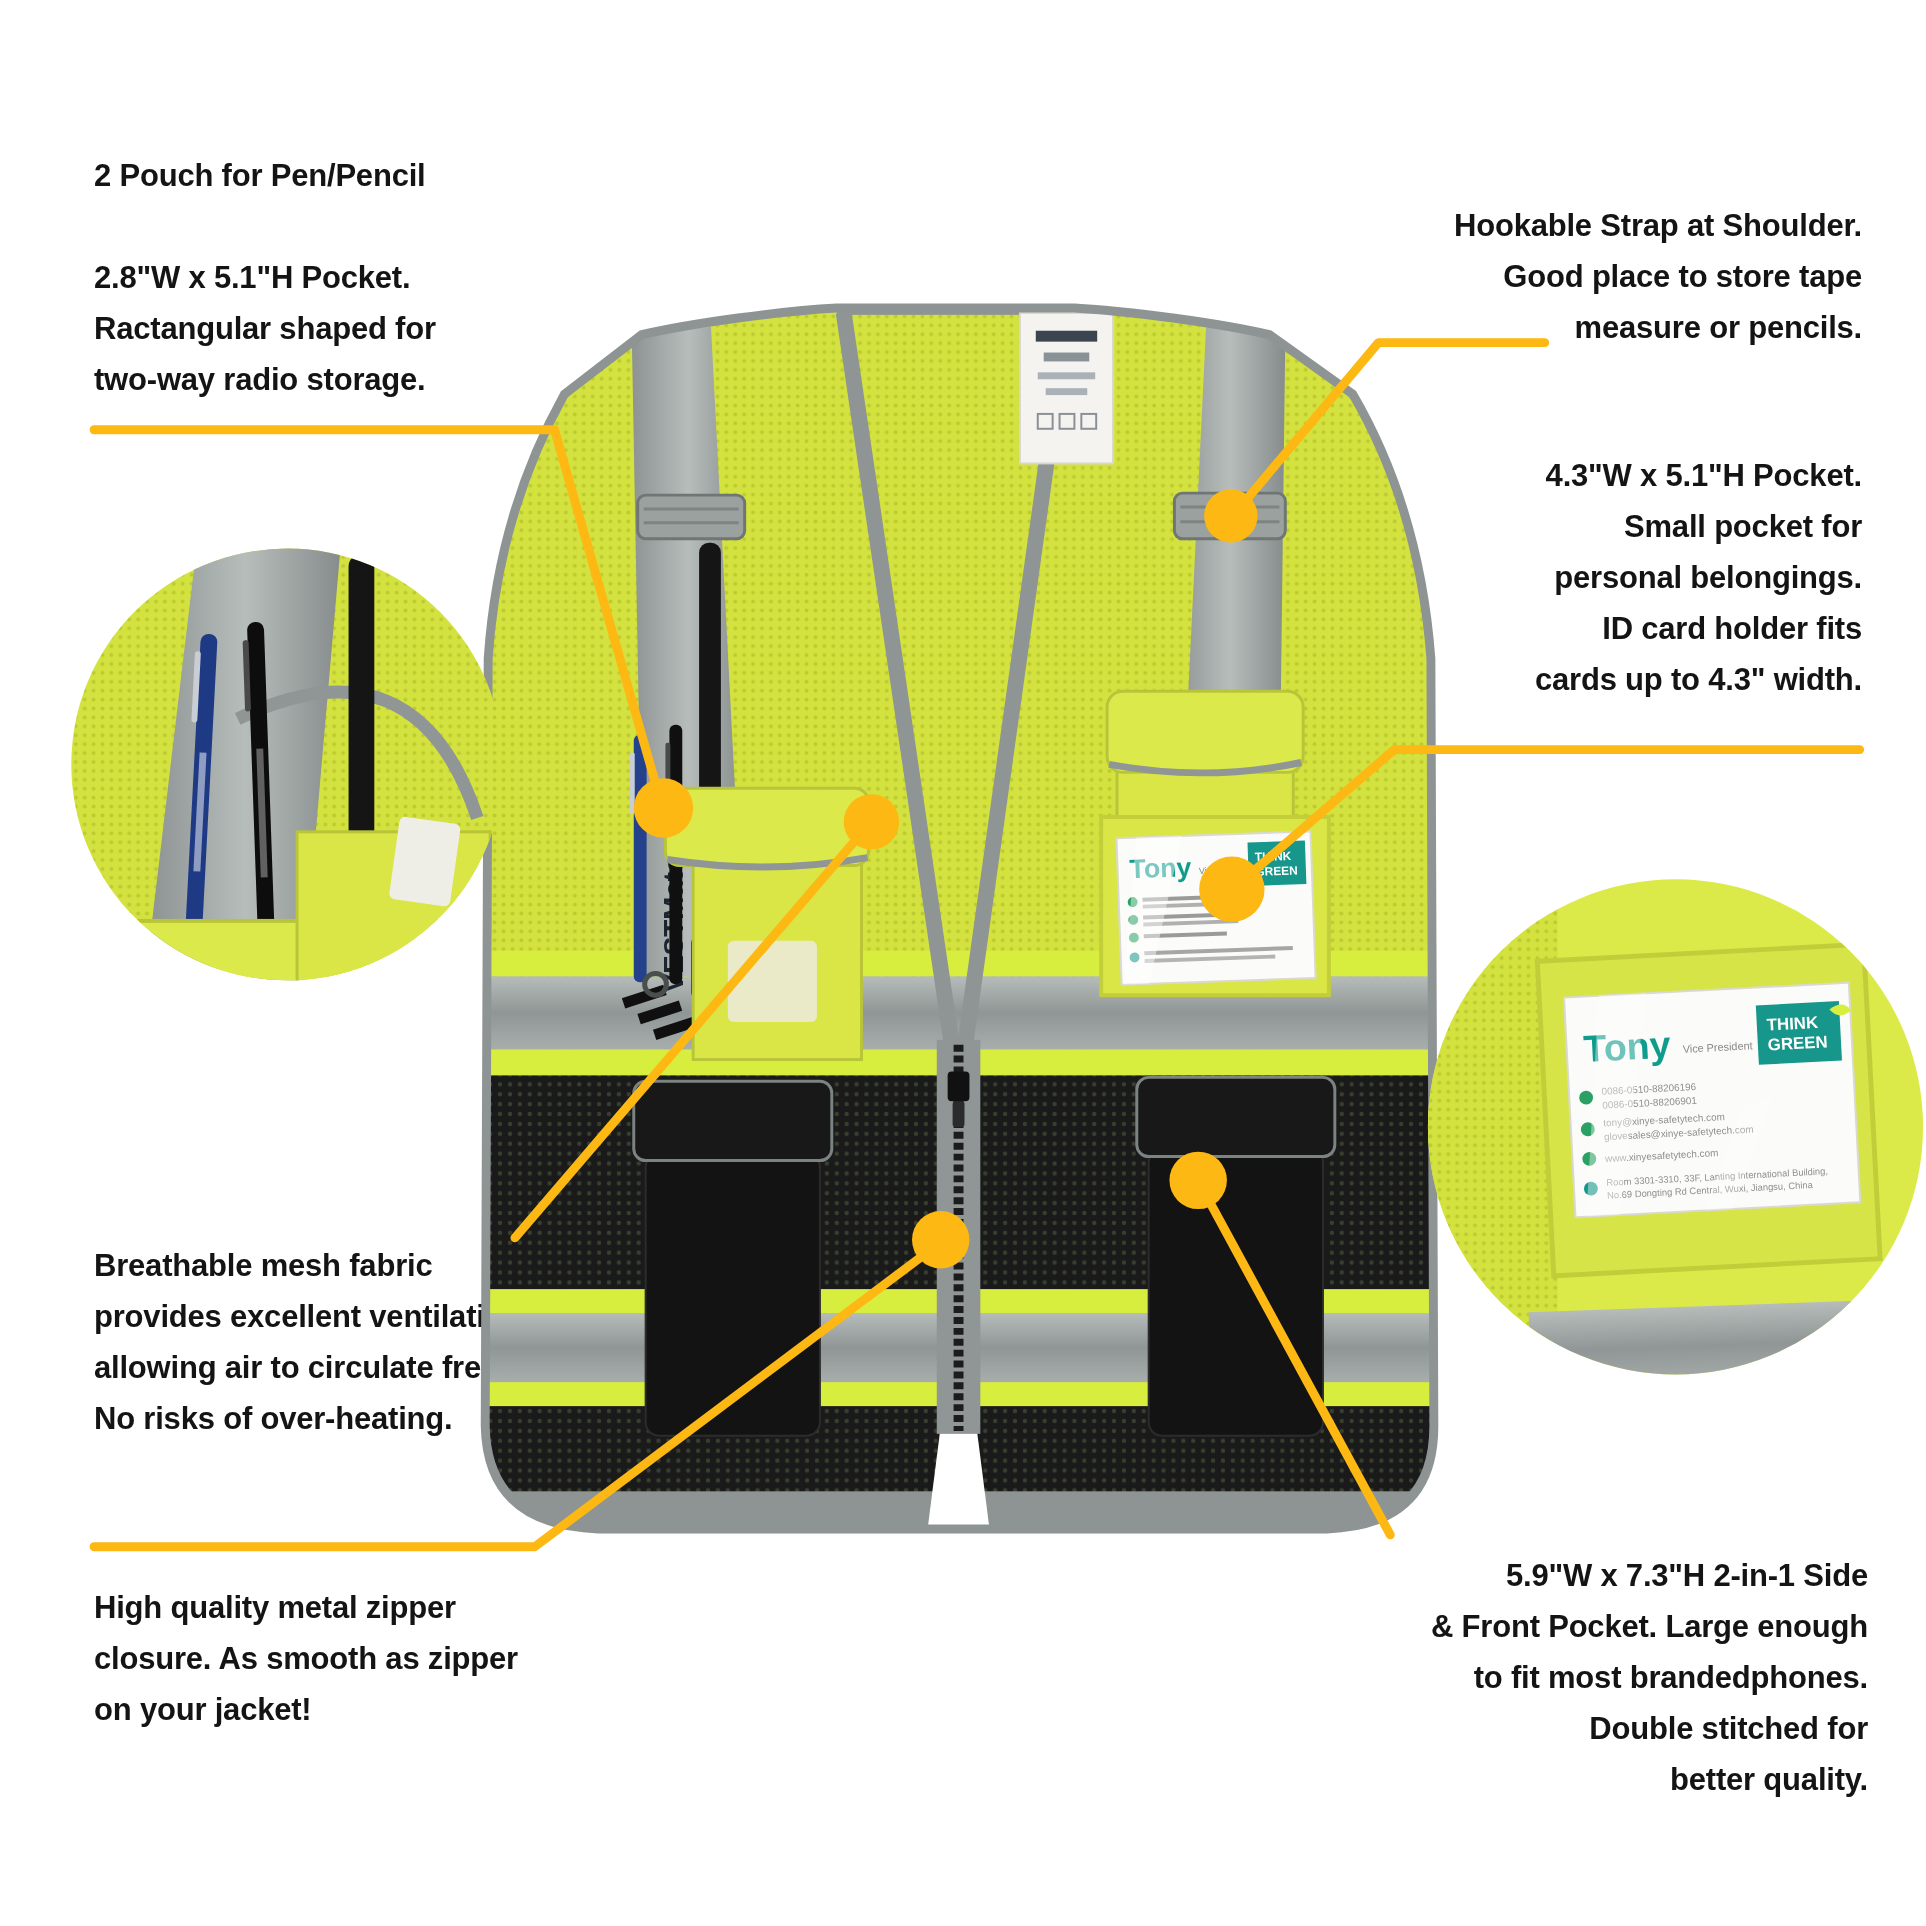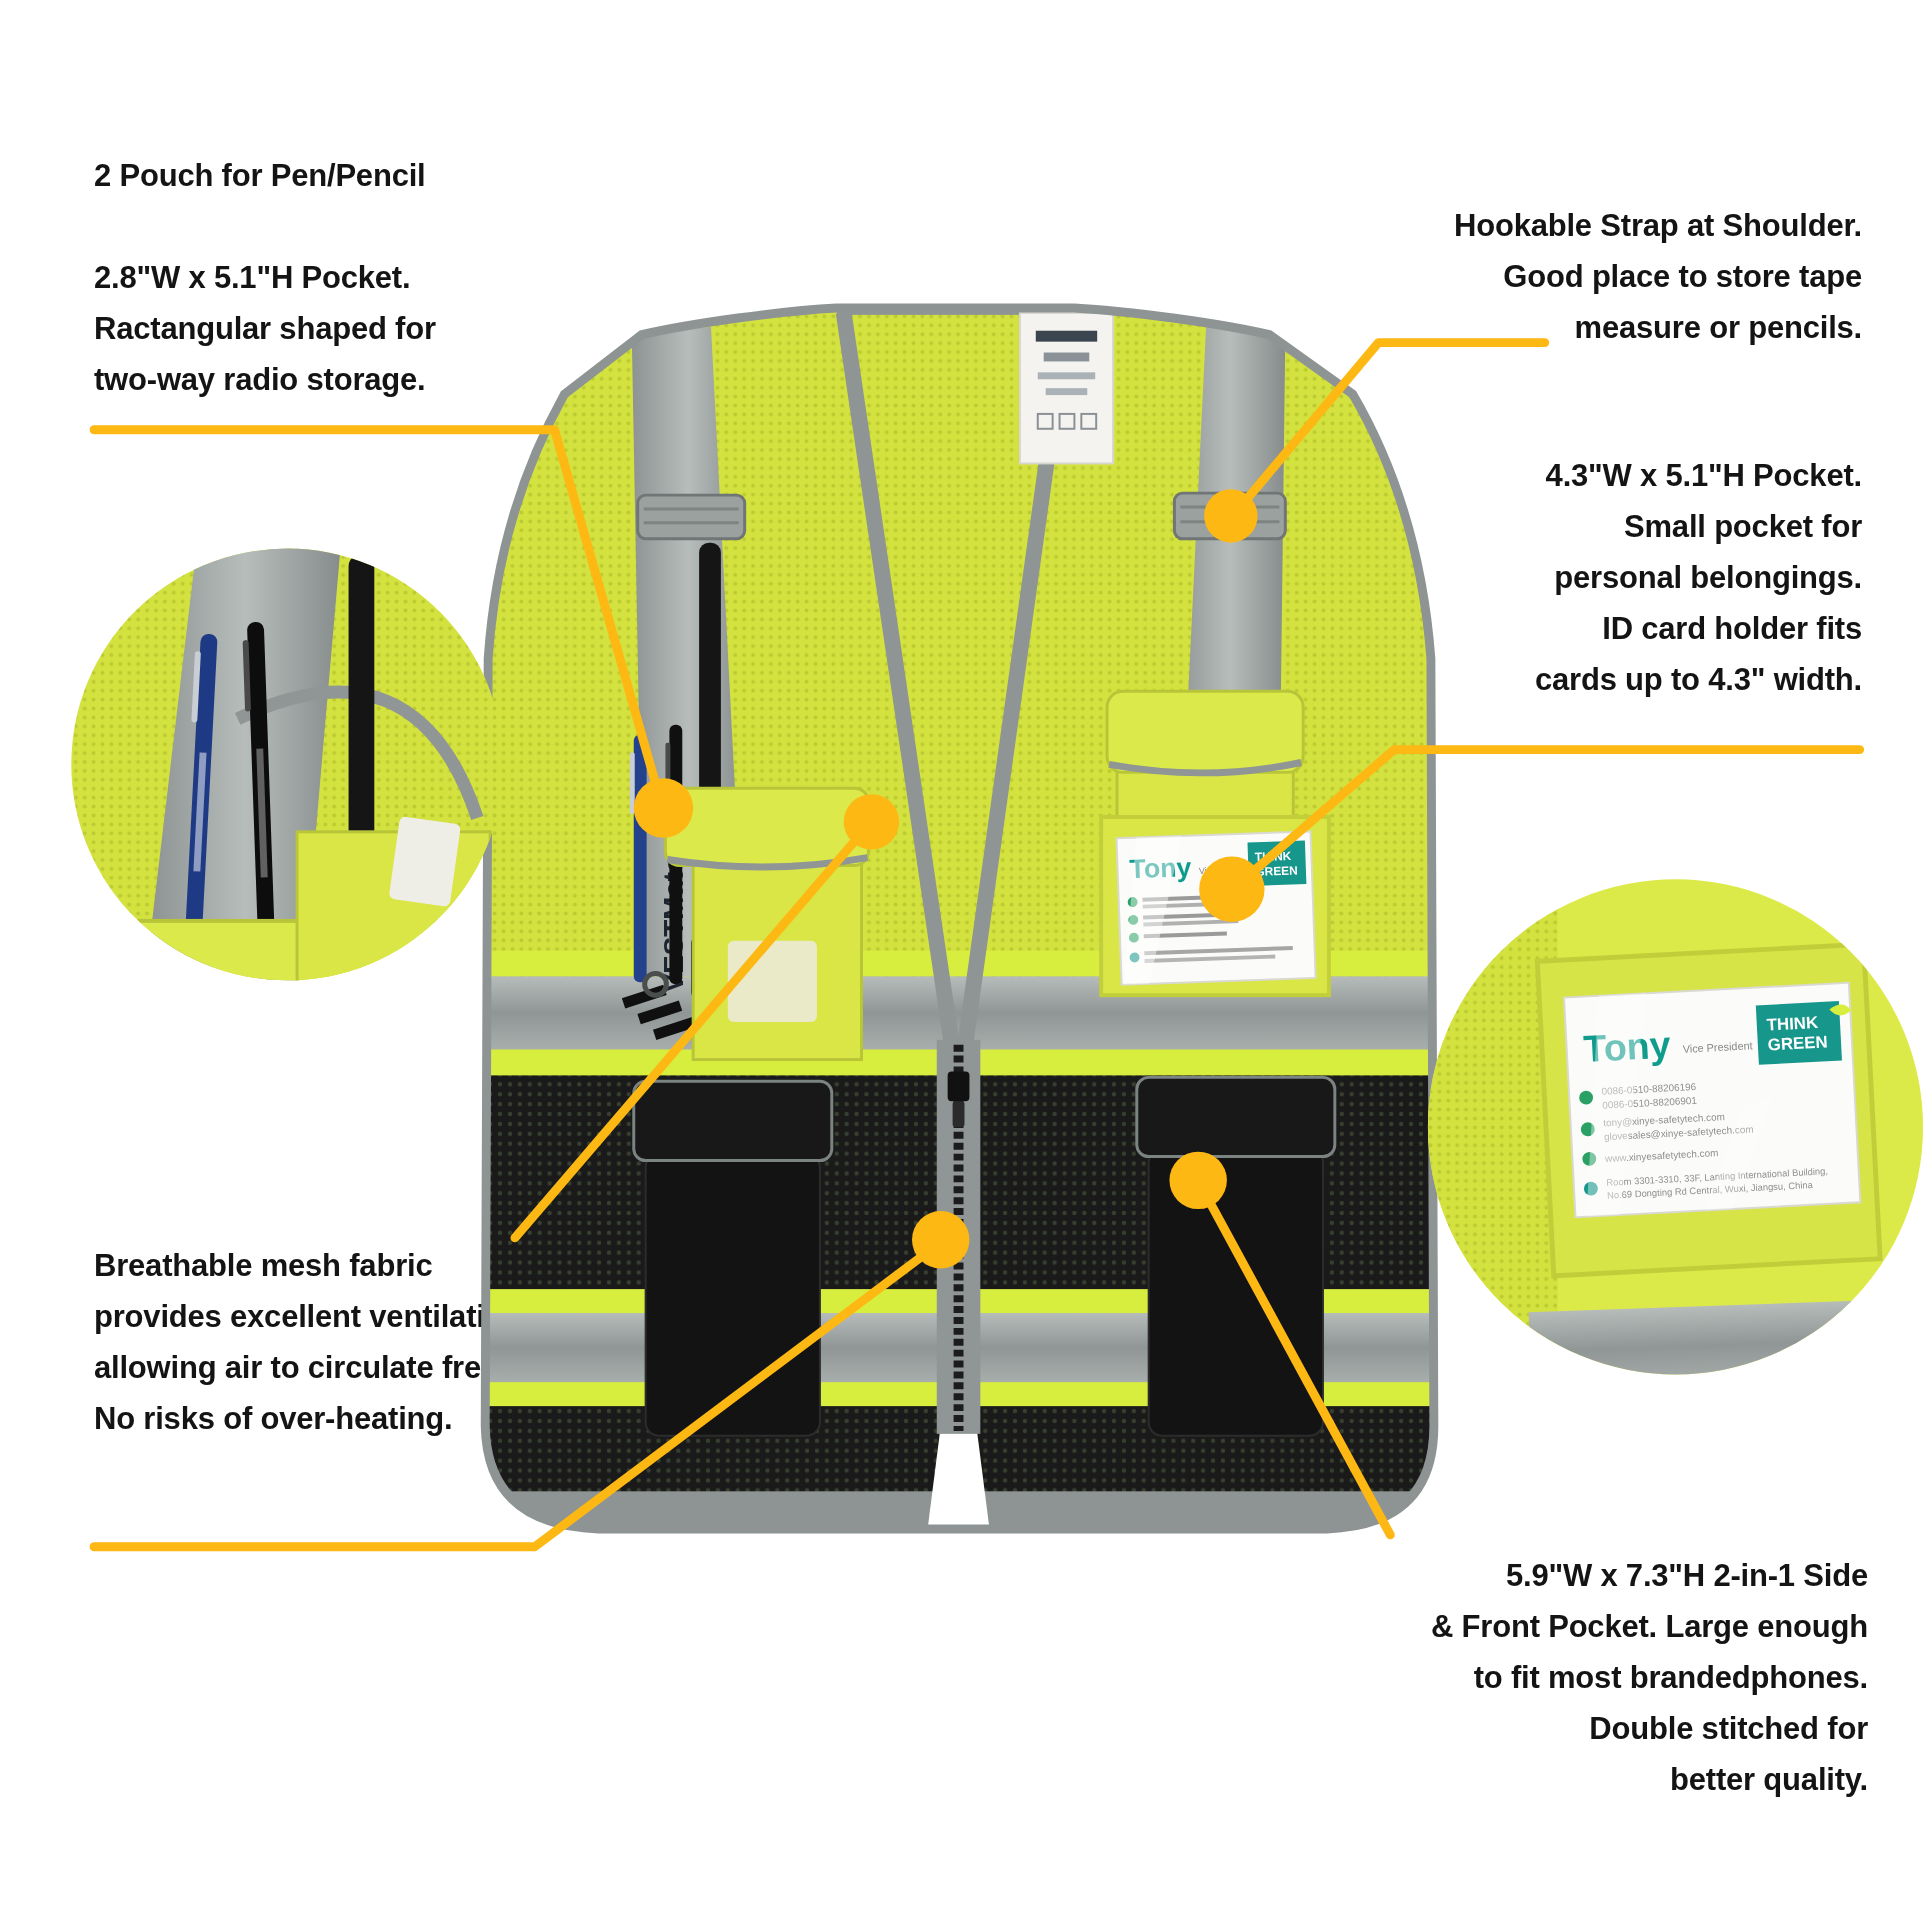--- a/index.html
+++ b/index.html
@@ -29,20 +29,23 @@
 Small pocket for
 personal belongings.
 ID card holder fits
 cards up to 4.3" width.</div>
 
   <div class="callout-text" style="left:94px;top:1240px;">Breathable mesh fabric
 provides excellent ventilation,
 allowing air to circulate freely.
 No risks of over-heating.</div>
 
+  <div class="callout-text" style="left:94px;top:1582px;">High quality metal zipper
+closure. As smooth as zipper
+on your jacket!</div>
 
   <div class="callout-text align-right" style="right:59px;top:1550px;">5.9"W x 7.3"H 2-in-1 Side
 &amp; Front Pocket. Large enough
 to fit most brandedphones.
 Double stitched for
 better quality.</div>
 
   <svg width="1927" height="1927" viewBox="0 0 1946 1946">
     <defs>
       <pattern id="meshY" width="9" height="9" patternUnits="userSpaceOnUse">

